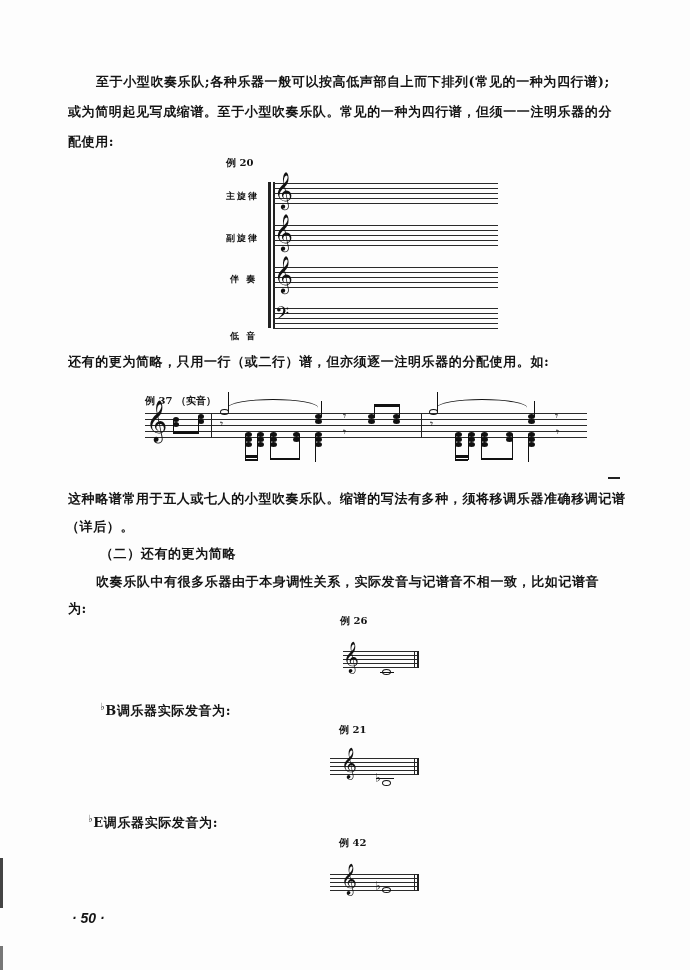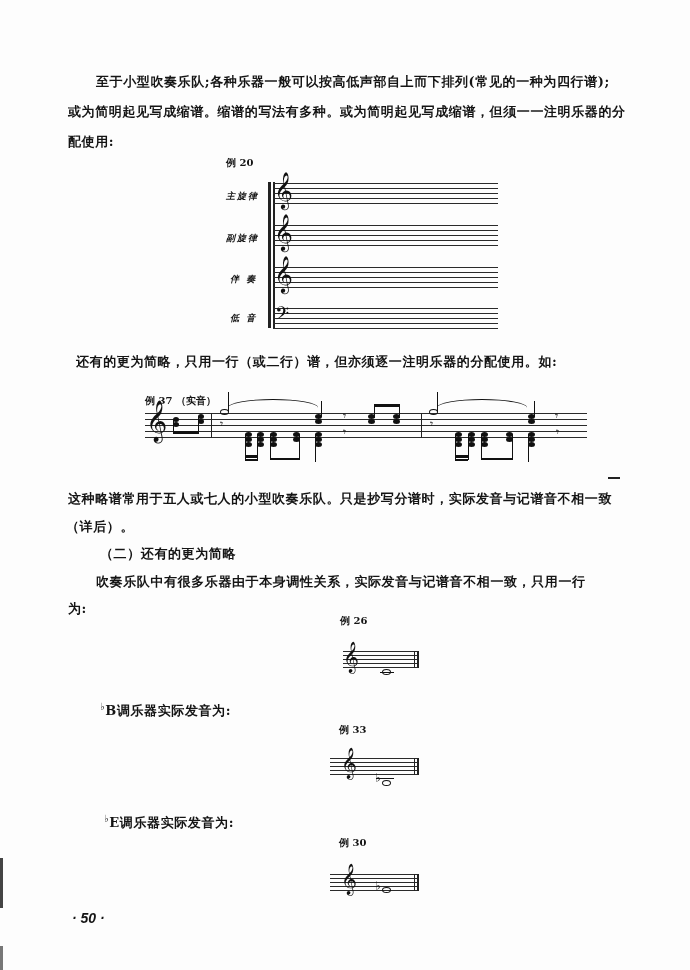--- a/index.html
+++ b/index.html
@@ -2,21 +2,21 @@
 <html><head>
 <meta charset="utf-8">
 <style>
   html, body { margin: 0; padding: 0; }
   body {
     width: 690px; height: 970px; background: #fdfdfd; position: relative; overflow: hidden;
     font-family: "DejaVu Serif", serif; color: #141414;
   }
   .para { position: absolute; font-size: 13px; line-height: 26px; font-weight: bold; letter-spacing: 0.6px; }
   .ex-label { position: absolute; font-size: 10px; font-weight: bold; font-family: "DejaVu Serif", serif; }
-  .inst { position: absolute; font-size: 9px; font-weight: bold; letter-spacing: 2px; font-style: italic; }
+  .inst { position: absolute; font-size: 9px; font-weight: bold; letter-spacing: 2px; }
   .staff { position: absolute; }
   .staff .line { position: absolute; left: 0; right: 0; height: 1px; background: #2a2a2a; }
   .clef { position: absolute; font-family: "DejaVu Sans", sans-serif; color: #111; line-height: 1; }
   .barline { position: absolute; width: 1.5px; background: #222; }
   .page-num { position: absolute; font-family: "Liberation Sans", sans-serif; font-style: italic; font-weight: bold; font-size: 14px; }
   .scan-edge { position: absolute; left: 0; width: 3px; background: #444; }
   .flat { font-size: 10px; vertical-align: super; font-family: "DejaVu Sans", sans-serif; }
   .note { position: absolute; background: #111; border-radius: 50%; }
   .stem { position: absolute; width: 1px; background: #111; }
   .beam { position: absolute; height: 3px; background: #111; }
@@ -24,30 +24,30 @@
   .ledger { position: absolute; height: 1px; background: #111; }
   .glyph { position: absolute; font-family: "DejaVu Sans", sans-serif; color:#111; line-height:1; }
 </style>
 </head>
 <body>
 
 <div class="scan-edge" style="top:858px;height:50px;"></div>
 <div class="scan-edge" style="top:946px;height:24px;background:#777;"></div>
 
 <div class="para" style="left:96px;top:69px;">至于小型吹奏乐队;各种乐器一般可以按高低声部自上而下排列(常见的一种为四行谱);</div>
-<div class="para" style="left:68px;top:99px;">或为简明起见写成缩谱。缩谱的写法有多种。或为简明起见写成缩谱，但须一一注明乐器的分</div>
+<div class="para" style="left:68px;top:99px;">或为简明起见写成缩谱。至于小型吹奏乐队。常见的一种为四行谱，但须一一注明乐器的分</div>
 <div class="para" style="left:68px;top:129px;">配使用:</div>
 
 <div>
   <div class="ex-label" style="left:226px;top:156px;">例 20</div>
 
   <div class="inst" style="left:226px;top:190px;">主旋律</div>
   <div class="inst" style="left:226px;top:232px;">副旋律</div>
   <div class="inst" style="left:230px;top:273px;">伴 奏</div>
-  <div class="inst" style="left:230px;top:312px;">低 音</div>
+  <div class="inst" style="left:230px;top:330px;">低 音</div>
 
   <div class="barline" style="left:268px;top:182px;height:146px;width:3px;"></div>
   <div class="barline" style="left:273px;top:182px;height:146px;"></div>
 
   <div class="staff" style="left:273px;top:183px;width:225px;height:20px;">
     <div class="line" style="top:0"></div>
       <div class="line" style="top:5px"></div>
       <div class="line" style="top:10px"></div>
       <div class="line" style="top:15px"></div>
       <div class="line" style="top:20px"></div>
@@ -75,21 +75,21 @@
   <div class="staff" style="left:273px;top:308px;width:225px;height:20px;">
     <div class="line" style="top:0"></div>
       <div class="line" style="top:5px"></div>
       <div class="line" style="top:10px"></div>
       <div class="line" style="top:15px"></div>
       <div class="line" style="top:20px"></div>
   </div>
   <div class="clef" style="left:275px;top:305px;font-size:22px;">𝄢</div>
 </div>
 
-<div class="para" style="left:76px;top:349px;">还有的更为简略，只用一行（或二行）谱，但亦须逐一注明乐器的分配使用。如:</div>
+<div class="para" style="left:68px;top:349px;">还有的更为简略，只用一行（或二行）谱，但亦须逐一注明乐器的分配使用。如:</div>
 
 <div>
   <div class="ex-label" style="left:145px;top:394px;">例 37 （实音）</div>
   <div class="staff" style="left:145px;top:413px;width:442px;height:24px;">
     <div class="line" style="top:0"></div>
       <div class="line" style="top:6px"></div>
       <div class="line" style="top:12px"></div>
       <div class="line" style="top:18px"></div>
       <div class="line" style="top:24px"></div>
   </div>
@@ -172,26 +172,26 @@
   <div class="stem" style="left:534px;top:401px;height:16px;"></div>
   <div class="note" style="left:528px;top:432px;width:7px;height:5px;"></div>
   <div class="note" style="left:528px;top:437px;width:7px;height:5px;"></div>
   <div class="note" style="left:528px;top:442px;width:7px;height:5px;"></div>
   <div class="stem" style="left:528px;top:434px;height:28px;"></div>
   <div class="glyph" style="left:555px;top:410px;font-size:12px;">𝄾</div>
   <div class="glyph" style="left:556px;top:426px;font-size:12px;">𝄾</div>
   <div style="position:absolute;left:608px;top:477px;width:12px;height:1.5px;background:#222;"></div>
 </div>
 
-<div class="para" style="left:68px;top:486px;">这种略谱常用于五人或七人的小型吹奏乐队。只是抄写分谱时，实际发音与记谱音不相一致</div>
+<div class="para" style="left:68px;top:486px;">这种略谱常用于五人或七人的小型吹奏乐队。缩谱的写法有多种，须将移调乐器准确移调记谱</div>
 <div class="para" style="left:66px;top:514px;">（详后）。</div>
 
 <div class="para" style="left:100px;top:541px;">（二）还有的更为简略</div>
 
-<div class="para" style="left:96px;top:569px;">吹奏乐队中有很多乐器由于本身调性关系，实际发音与记谱音不相一致，只用一行</div>
+<div class="para" style="left:96px;top:569px;">吹奏乐队中有很多乐器由于本身调性关系，实际发音与记谱音不相一致，比如记谱音</div>
 <div class="para" style="left:68px;top:596px;">为:</div>
 
 <div>
   <div class="ex-label" style="left:340px;top:614px;">例 26</div>
   <div class="staff" style="left:343px;top:651px;width:75px;height:16px;">
     <div class="line" style="top:0"></div>
       <div class="line" style="top:4px"></div>
       <div class="line" style="top:8px"></div>
       <div class="line" style="top:12px"></div>
       <div class="line" style="top:16px"></div>
@@ -201,42 +201,42 @@
   <div class="whole" style="left:382px;top:669px;width:9px;height:6px;"></div>
   <div class="barline" style="left:414px;top:651px;height:17px;width:1px;"></div>
   <div class="barline" style="left:417px;top:651px;height:17px;width:2px;"></div>
 </div>
 
 <div class="para" style="left:100px;top:694px;">
   <span class="flat">♭</span><span>B调乐器实际发音为:</span>
 </div>
 
 <div>
-  <div class="ex-label" style="left:339px;top:723px;">例 33</div>
+  <div class="ex-label" style="left:339px;top:723px;">例 21</div>
   <div class="staff" style="left:330px;top:758px;width:87px;height:16px;">
     <div class="line" style="top:0"></div>
       <div class="line" style="top:4px"></div>
       <div class="line" style="top:8px"></div>
       <div class="line" style="top:12px"></div>
       <div class="line" style="top:16px"></div>
   </div>
   <div class="clef" style="left:341px;top:749px;font-size:27px;">𝄞</div>
   <div class="ledger" style="left:376px;top:778px;width:18px;"></div>
   <div class="glyph" style="left:375px;top:772px;font-size:12px;">♭</div>
   <div class="whole" style="left:382px;top:780px;width:9px;height:6px;"></div>
   <div class="barline" style="left:414px;top:758px;height:17px;width:1px;"></div>
   <div class="barline" style="left:417px;top:758px;height:17px;width:2px;"></div>
 </div>
 
-<div class="para" style="left:104px;top:806px;">
+<div class="para" style="left:88px;top:806px;">
   <span class="flat">♭</span><span>E调乐器实际发音为:</span>
 </div>
 
 <div>
-  <div class="ex-label" style="left:339px;top:836px;">例 30</div>
+  <div class="ex-label" style="left:339px;top:836px;">例 42</div>
   <div class="staff" style="left:330px;top:874px;width:87px;height:16px;">
     <div class="line" style="top:0"></div>
       <div class="line" style="top:4px"></div>
       <div class="line" style="top:8px"></div>
       <div class="line" style="top:12px"></div>
       <div class="line" style="top:16px"></div>
   </div>
   <div class="clef" style="left:341px;top:865px;font-size:27px;">𝄞</div>
   <div class="glyph" style="left:375px;top:880px;font-size:12px;">♭</div>
   <div class="whole" style="left:382px;top:887px;width:9px;height:6px;"></div>

